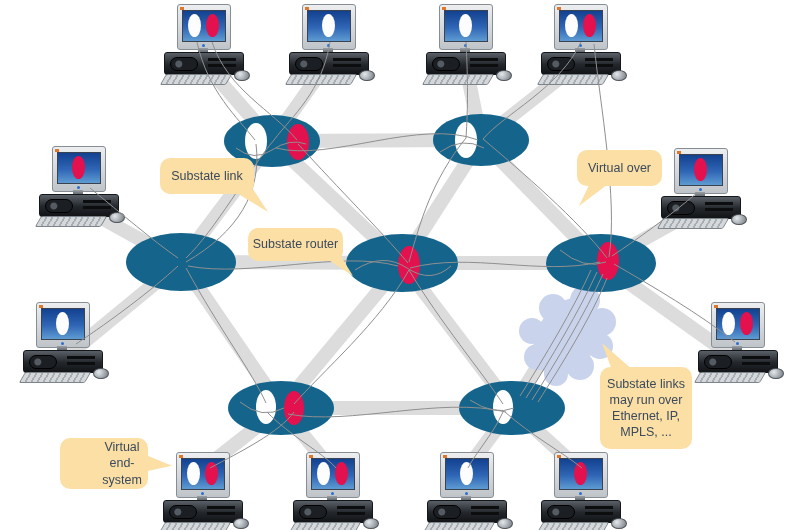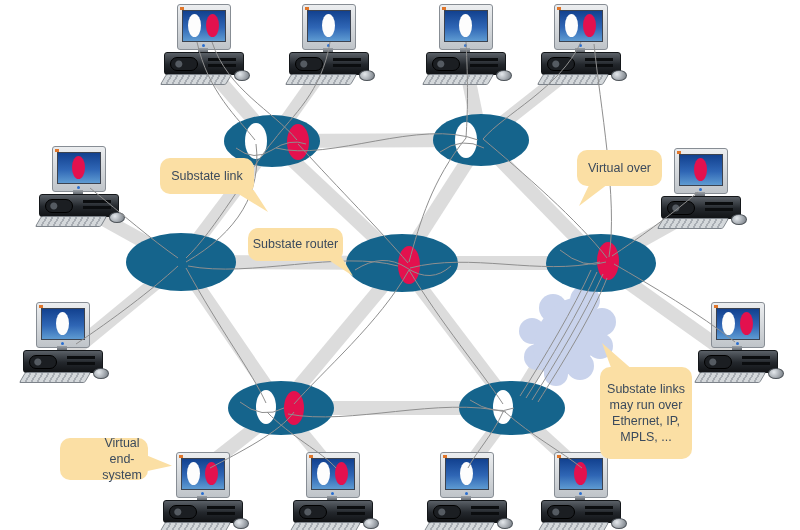--- a/index.html
+++ b/index.html
@@ -313,23 +313,23 @@
     <span>Virtual over</span>
     <div class="tail tail-bl"></div>
   </div>
 
   <div class="callout" style="left:248px;top:228px;width:95px;height:33px;">
     <span>Substate router</span>
     <div class="tail tail-br2"></div>
   </div>
 
 
-  <div class="callout" style="left:60px;top:438px;width:88px;height:42px;padding-left:40px;">
+  <div class="callout" style="left:60px;top:438px;width:88px;height:51px;padding-left:40px;">
     <span>Virtual end-system</span>
     <div class="tail tail-r"></div>
   </div>
 
-  <div class="callout" style="left:600px;top:367px;width:92px;height:92px;">
+  <div class="callout" style="left:600px;top:367px;width:92px;height:82px;">
     <span>Substate links may run over Ethernet, IP, MPLS, ...</span>
     <div class="tail tail-tl"></div>
   </div>
 
 </div>
 
 </body></html>

